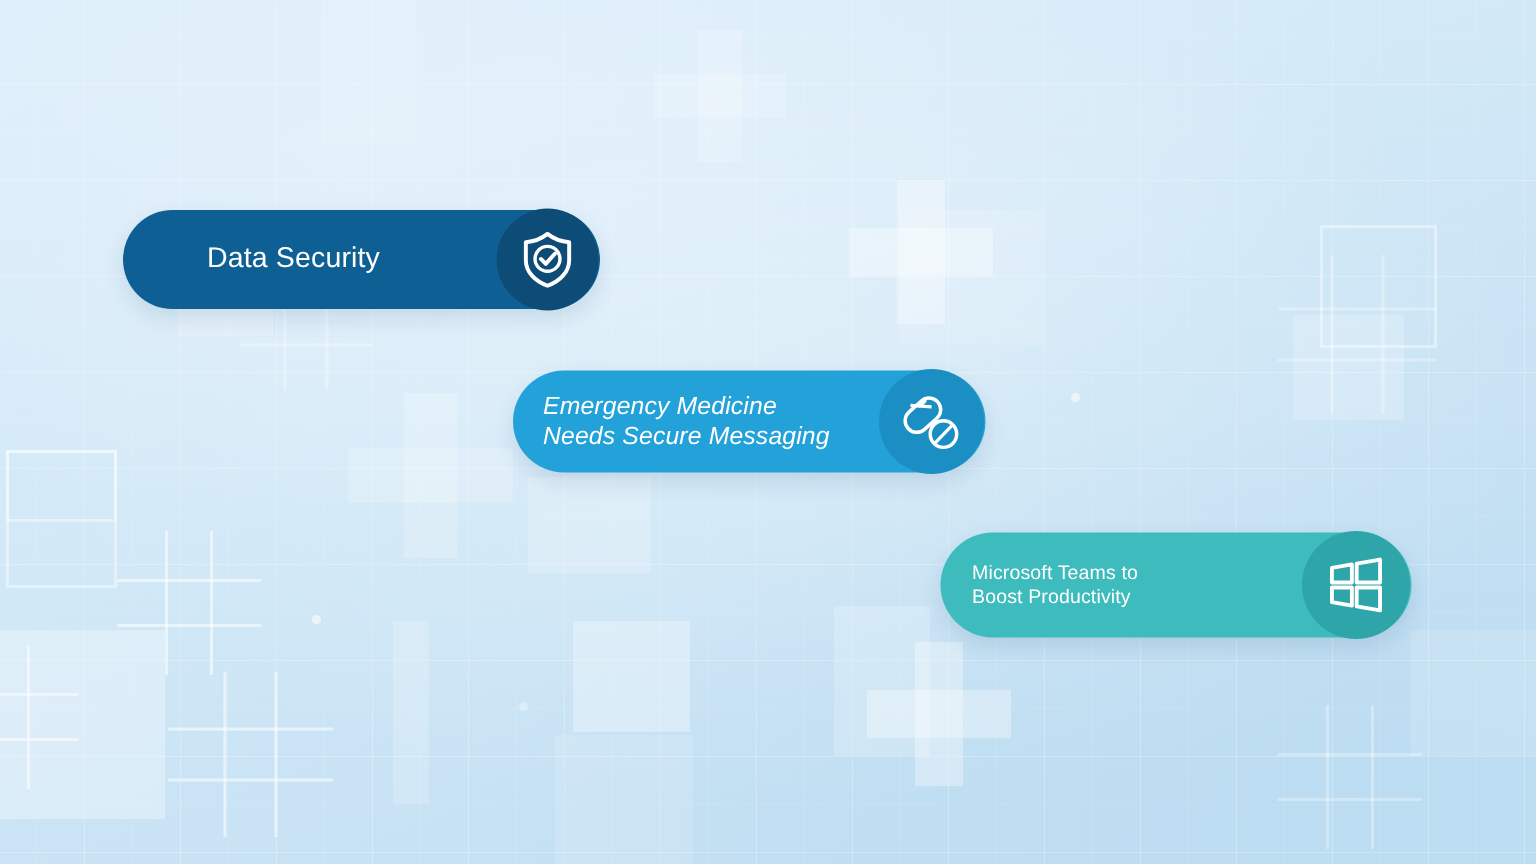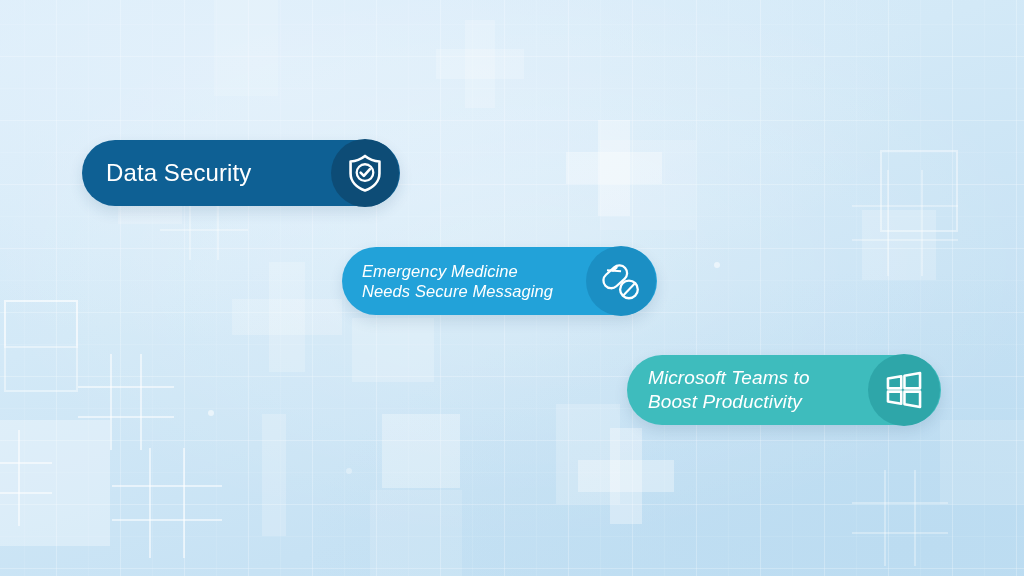--- a/index.html
+++ b/index.html
@@ -126,22 +126,22 @@
   }
   .pill svg { display: block; }
 
   
   #pill-data-security {
     left: 82px; top: 140px;
     width: 318px; height: 66px;
     background: #0e6094;
   }
   #pill-data-security .pill-label {
-    margin-left: 24px;
-    font-size: 24px;
+    margin-left: 56px;
+    font-size: 19px;
   }
   #pill-data-security .icon-circle {
     right: 1px; top: -1px;
     width: 68px; height: 68px;
     background: #0d4c76;
   }
 
   
   #pill-emergency-medicine {
     left: 342px; top: 247px;
@@ -160,22 +160,21 @@
   }
 
   
   #pill-microsoft-teams {
     left: 627px; top: 355px;
     width: 314px; height: 70px;
     background: #3ebcbd;
   }
   #pill-microsoft-teams .pill-label {
     margin-left: 21px;
-    font-size: 19px;
-    font-style: italic;
+    font-size: 13px;
   }
   #pill-microsoft-teams .icon-circle {
     right: 1px; top: -1px;
     width: 72px; height: 72px;
     background: #2ea6a9;
   }
 </style>
 </head>
 <body>
 

